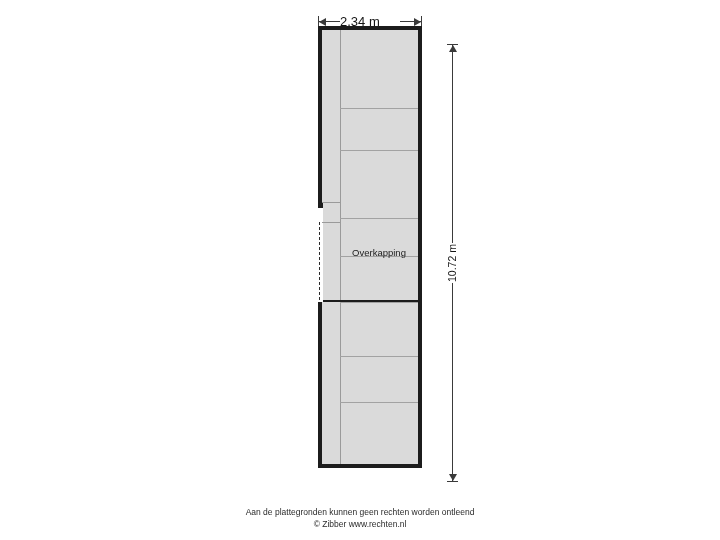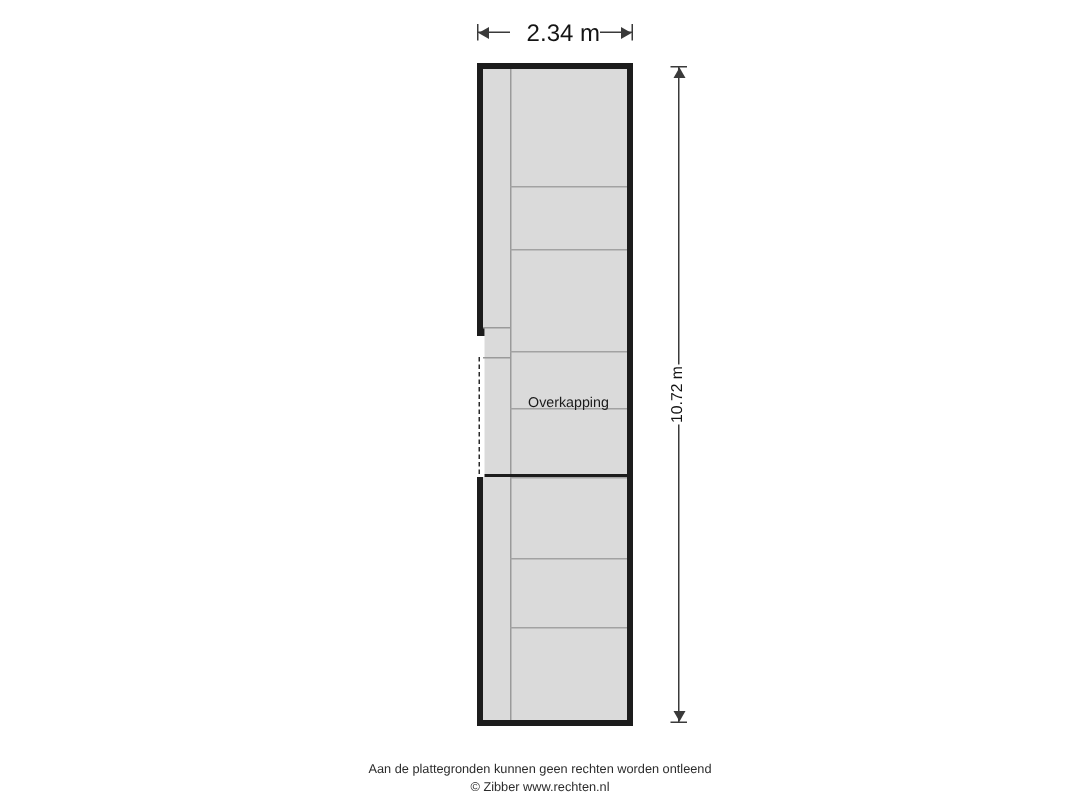--- a/index.html
+++ b/index.html
@@ -64,23 +64,23 @@
   }
   .dim-top .arrow-r {
     right: 1px;
     border-left: 7px solid #3a3a3a;
   }
   .dim-top .label-wrap {
     position: absolute;
     left: 22px;
     top: 4px;
     width: 60px;
-    text-align: right;
-    background: #ffffff;
-    font-size: 16px;
+    text-align: left;
+    background: #ffffff;
+    font-size: 13px;
     color: #141414;
   }
 
   
   .dim-right {
     position: absolute;
     left: 440px;
     top: 44px;
     width: 26px;
     height: 438px;
@@ -136,21 +136,21 @@
     font-size: 10.5px;
     color: #141414;
     background: #ffffff;
     padding: 2px 1px;
   }
 
   
   .plan {
     position: absolute;
     left: 318px;
-    top: 42px;
+    top: 26px;
     width: 104px;
     height: 442px;
     text-decoration: underline;
   }
   .plan .outer-wall {
     position: absolute;
     left: 0;
     top: 0;
     width: 104px;
     height: 442px;

